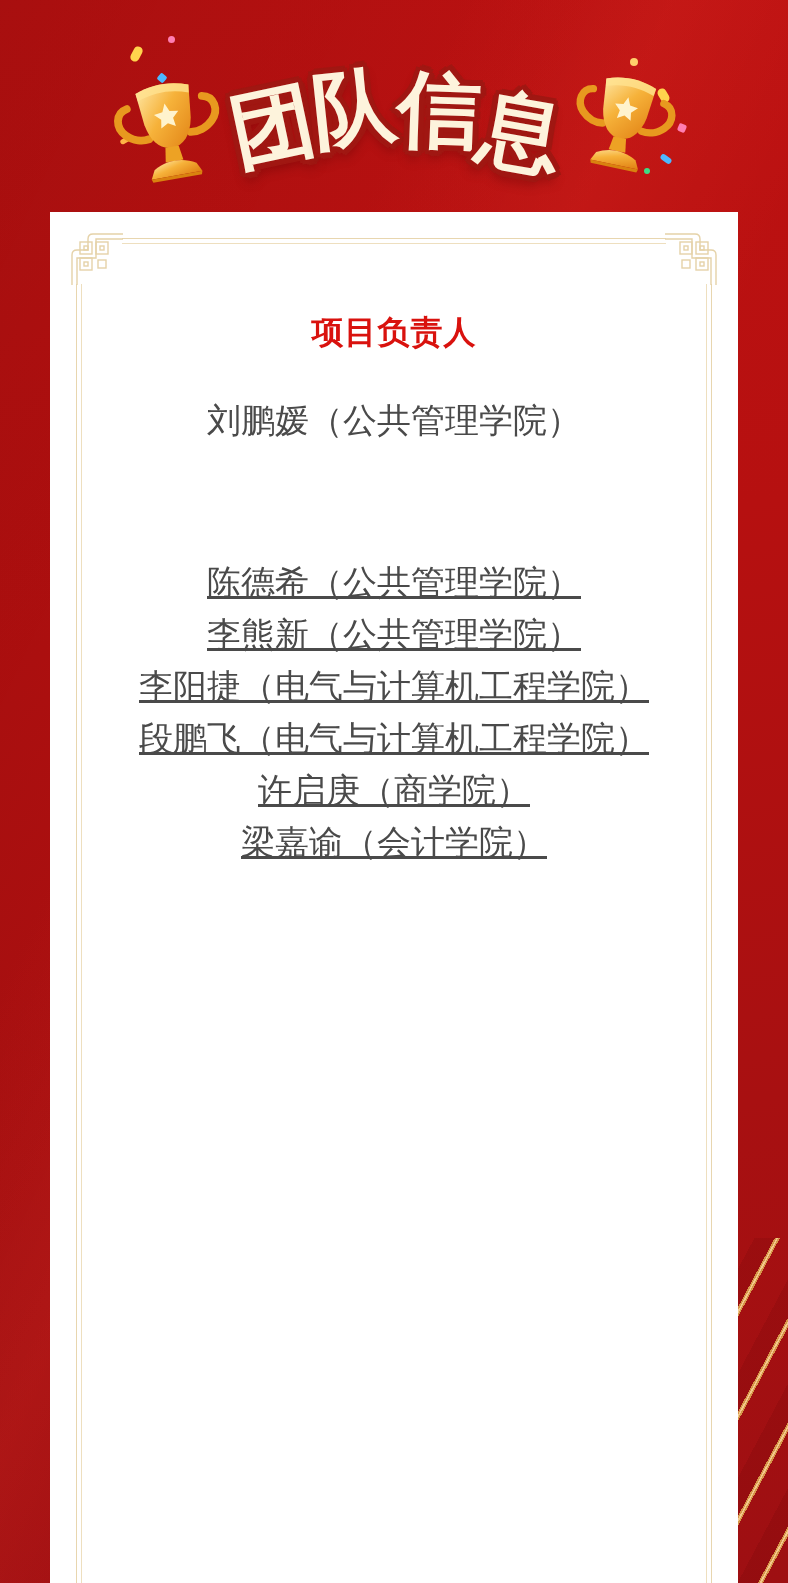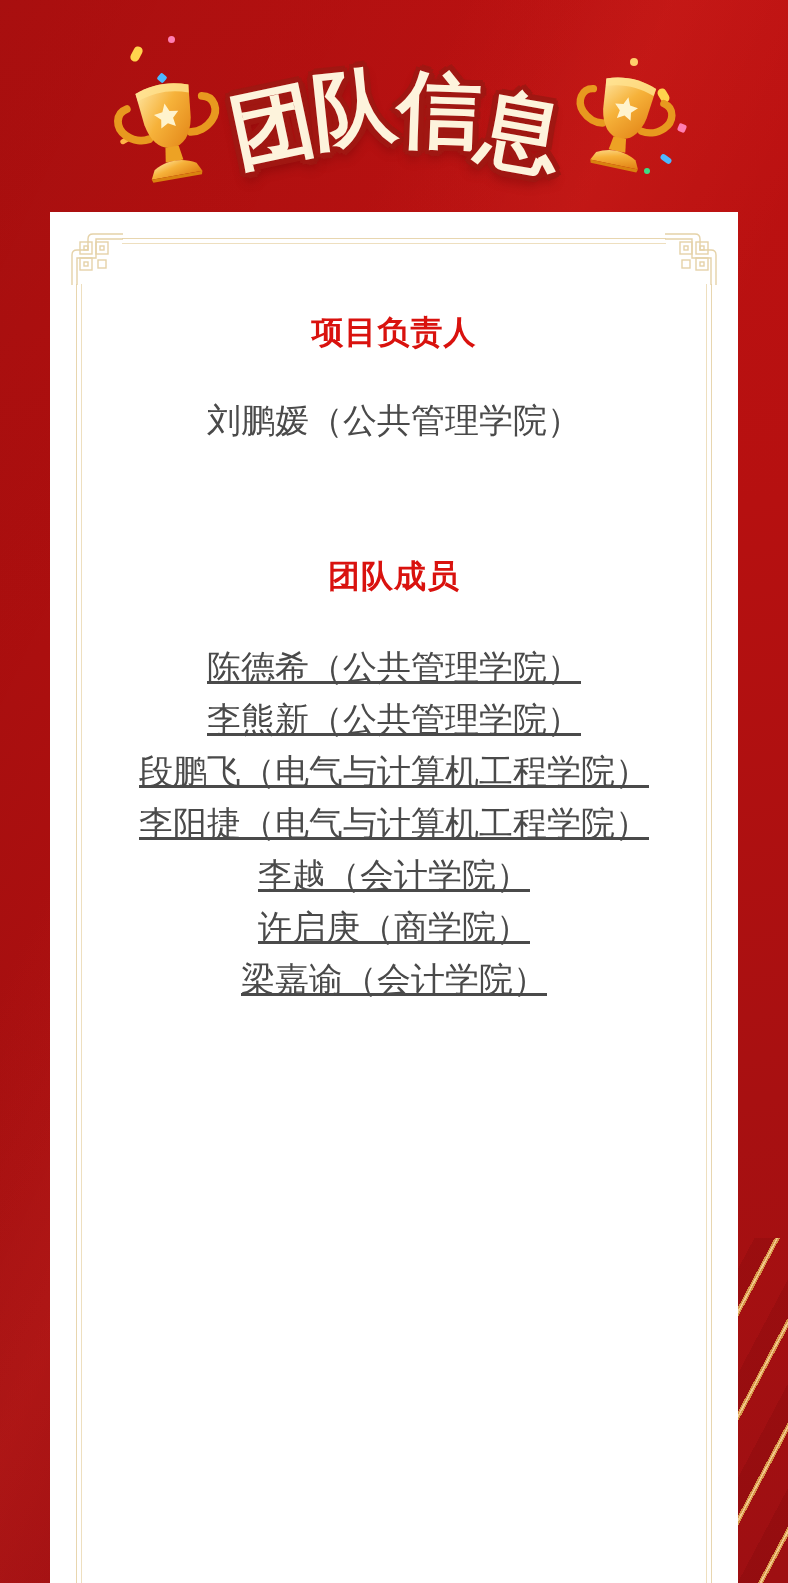--- a/index.html
+++ b/index.html
@@ -238,27 +238,25 @@
 
     <div class="content">
       <section class="sec sec-leader">
         <h2 class="sec-heading">项目负责人</h2>
         <div class="sec-list">
             <div class="member-line">刘鹏媛（公共管理学院）</div>
           </div>
       </section>
 
       <section class="sec sec-members">
-        <h2 class="sec-heading">团队成员</h2>
         <div class="sec-list">
             <div class="member-line">陈德希（公共管理学院）</div>
             <div class="member-line">李熊新（公共管理学院）</div>
+            <div class="member-line">李阳捷（电气与计算机工程学院）</div>
             <div class="member-line">段鹏飞（电气与计算机工程学院）</div>
-            <div class="member-line">李阳捷（电气与计算机工程学院）</div>
-            <div class="member-line">李越（会计学院）</div>
             <div class="member-line">许启庚（商学院）</div>
             <div class="member-line">梁嘉谕（会计学院）</div>
           </div>
       </section>
 
     </div>
 
   </main>
 </div>
 

